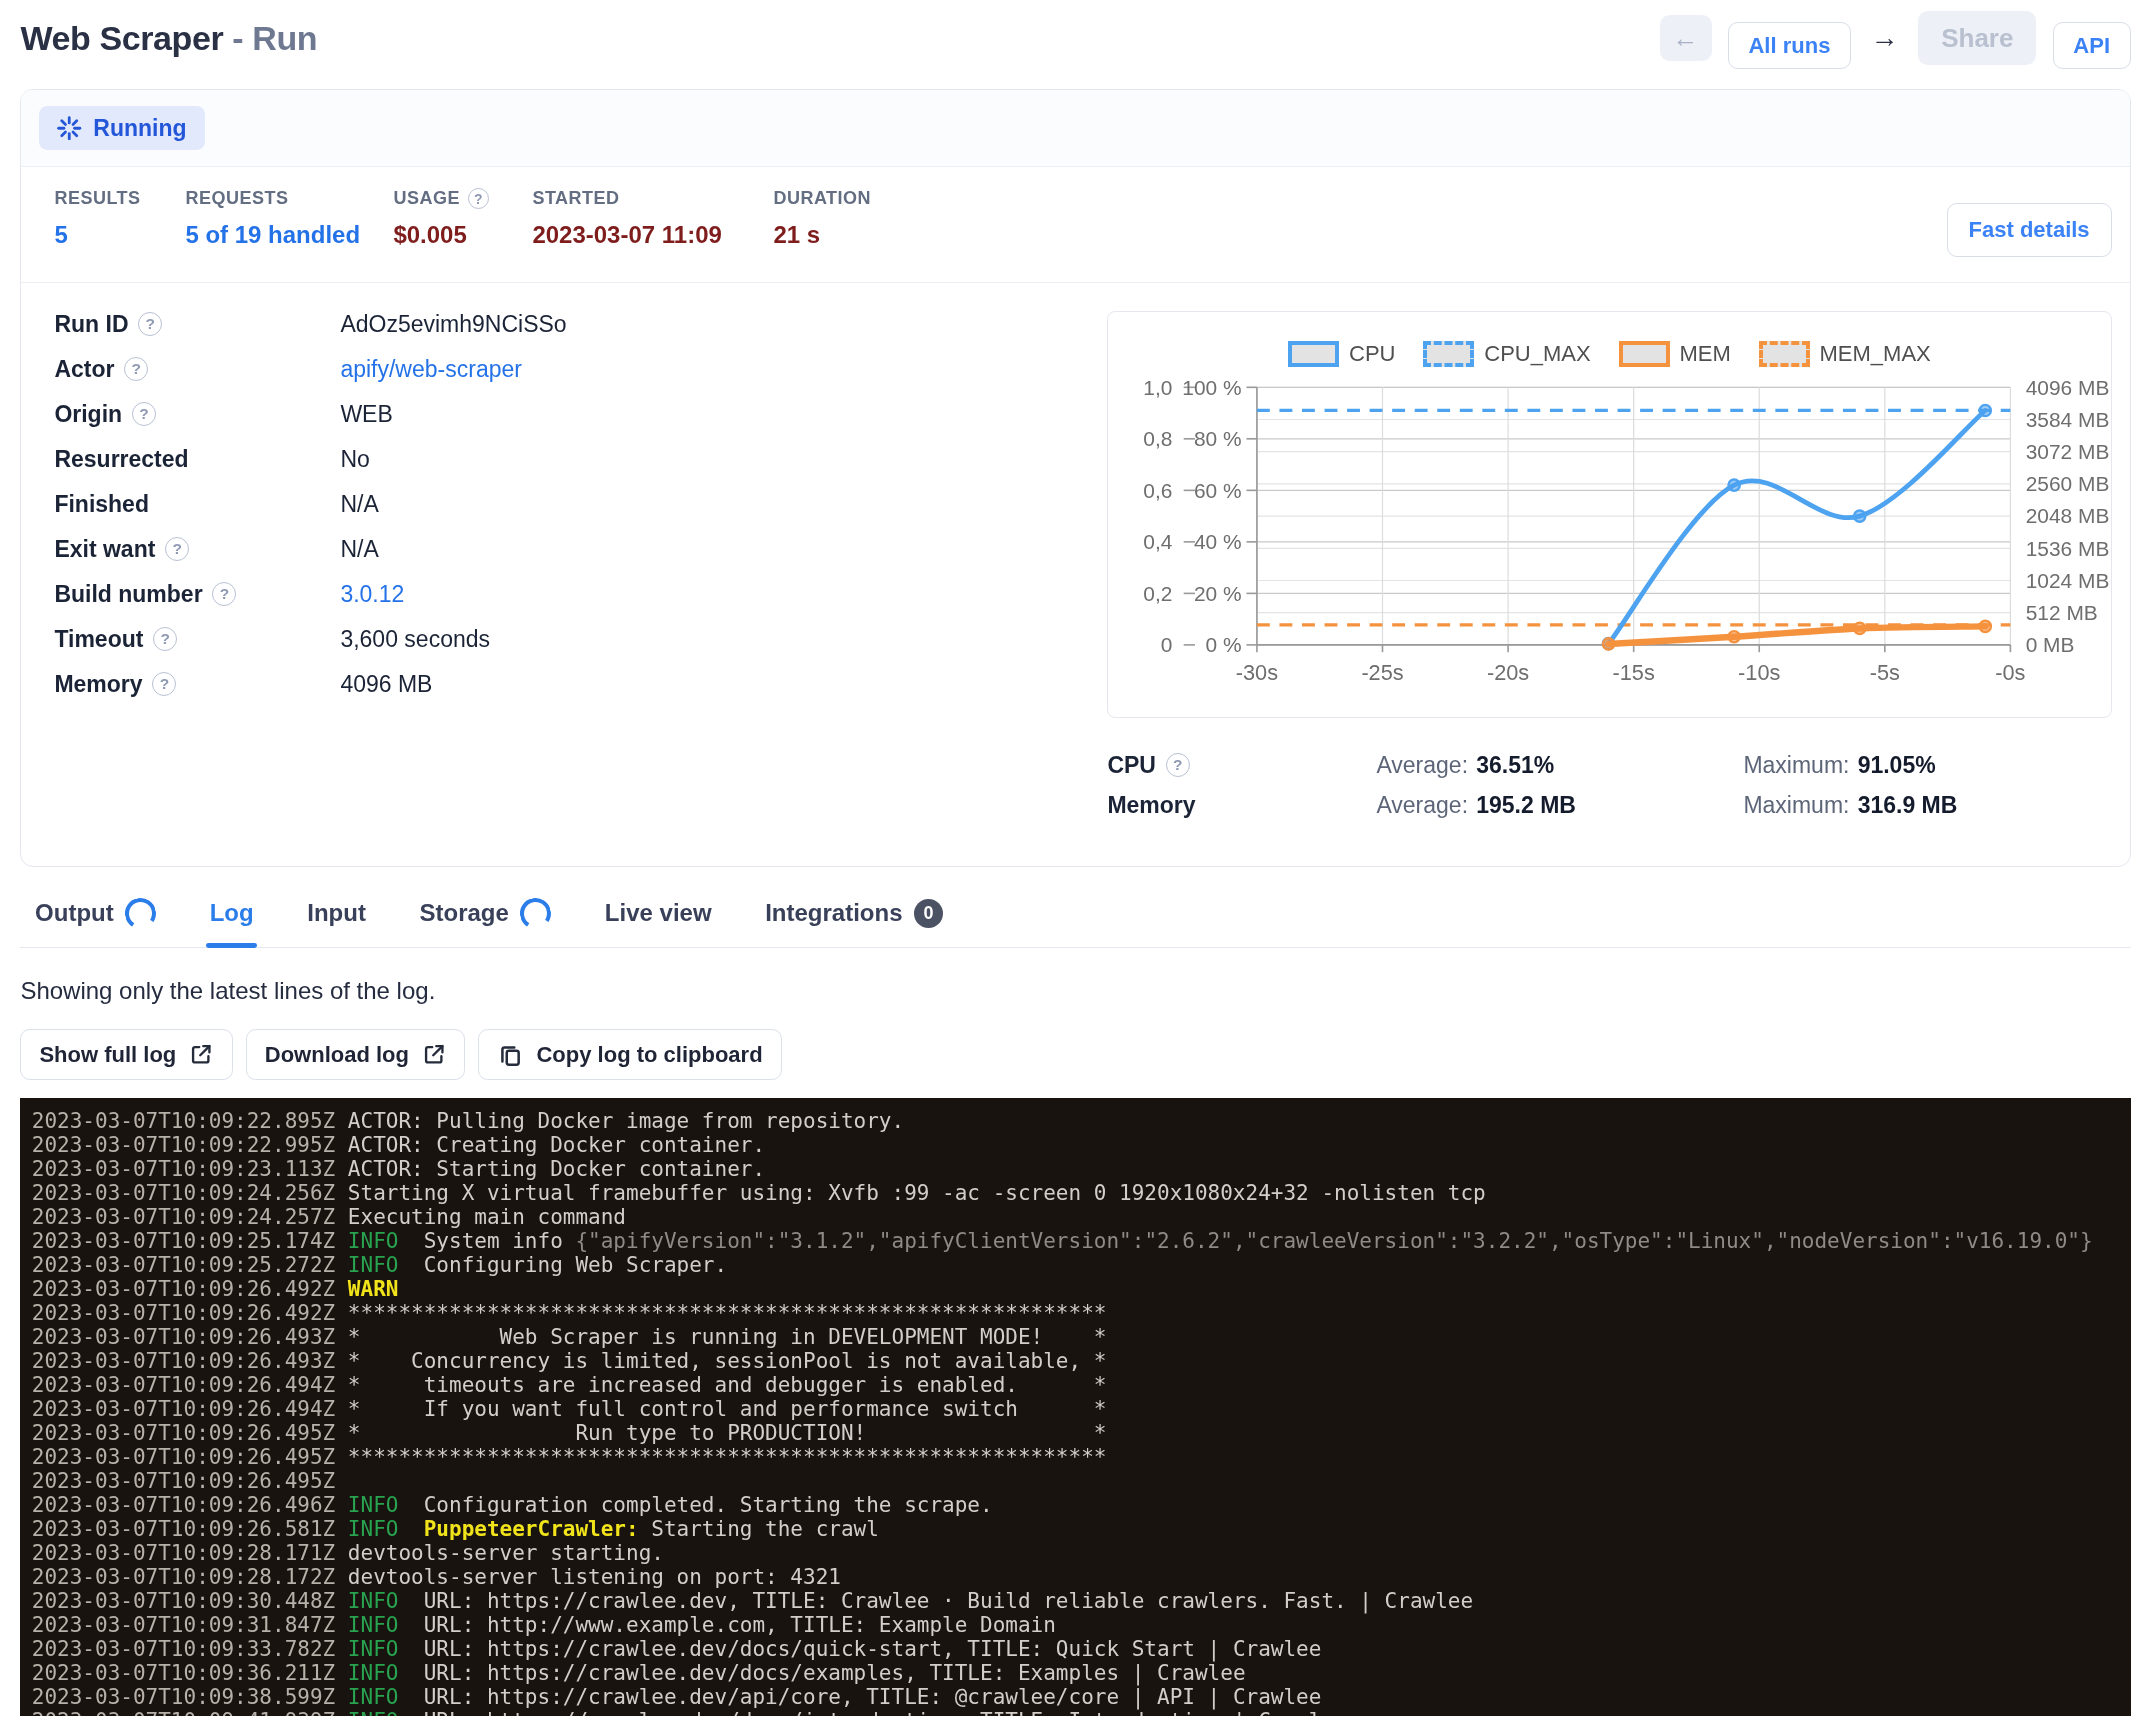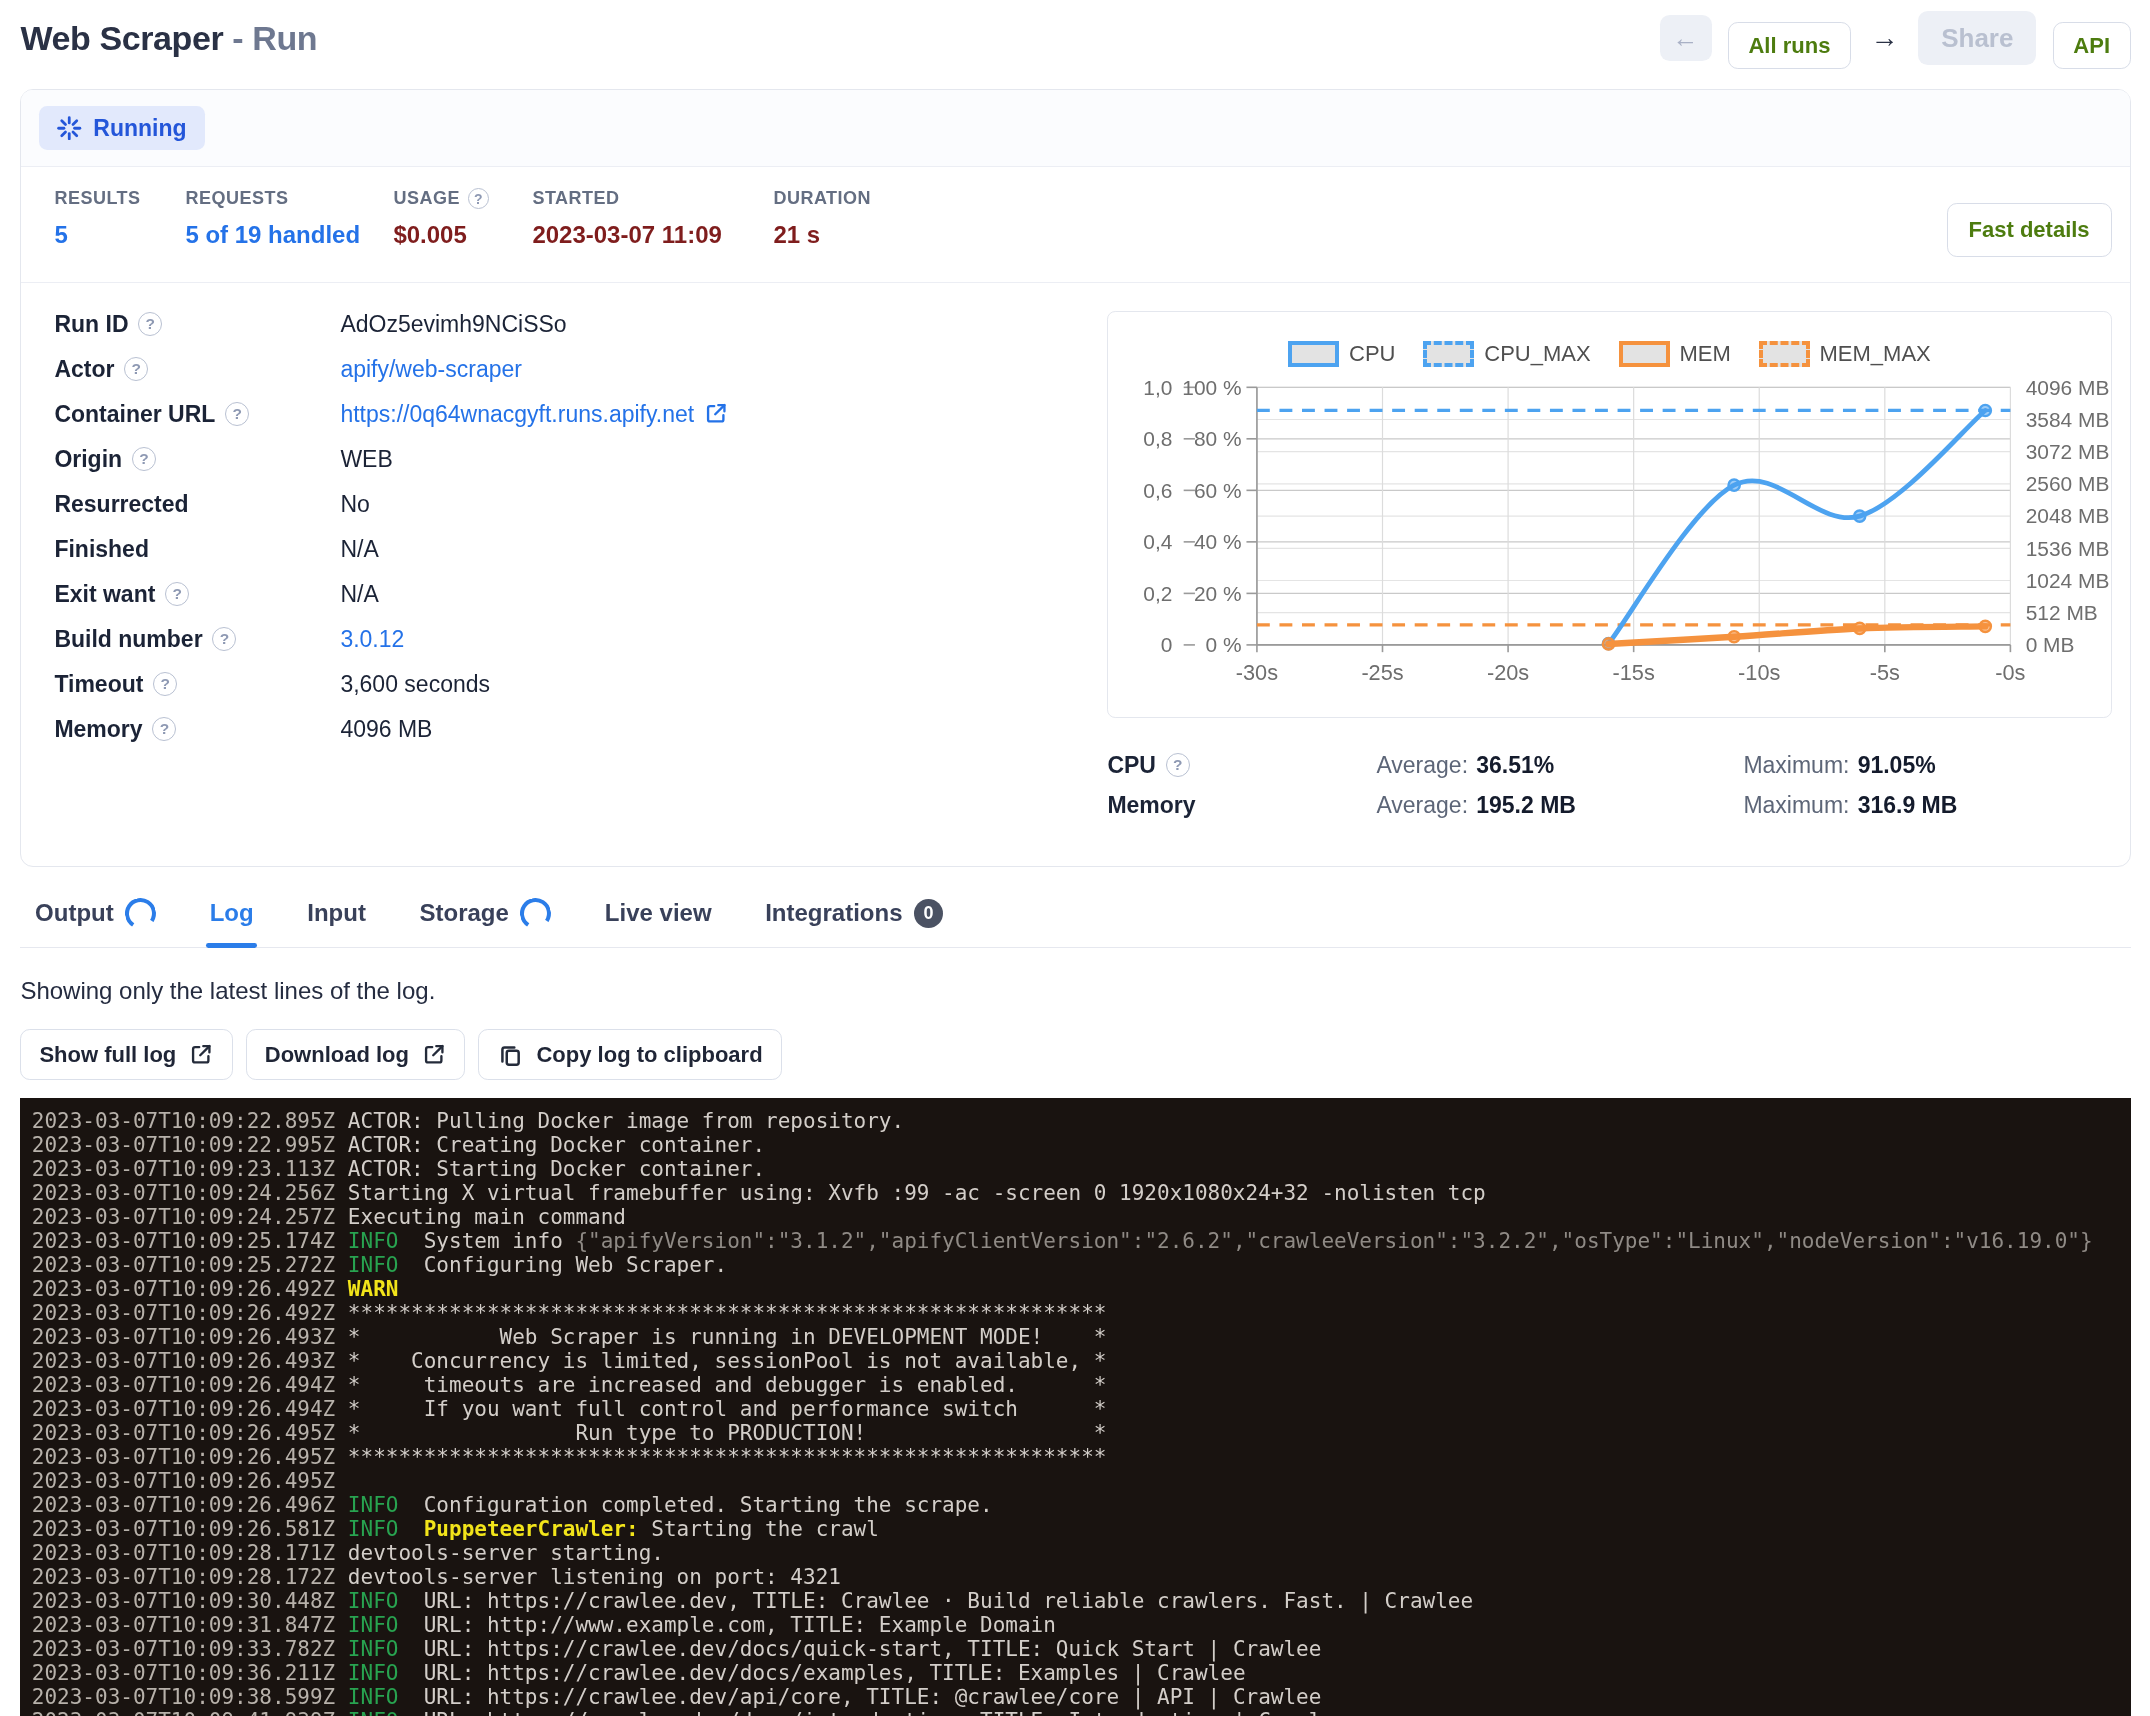--- a/index.html
+++ b/index.html
@@ -8,21 +8,21 @@
 
   
   .topbar{display:flex;justify-content:space-between;align-items:center;height:60px;}
   .page-title{margin:0;font-size:34px;font-weight:800;color:#2a3145;letter-spacing:-0.4px;}
   .page-title .sub{color:#6e7890;}
   .top-actions{display:flex;align-items:center;gap:16.3px;}
   .icon-pill{width:52px;height:46px;background:#edf0f6;border:none;border-radius:9.8px;display:flex;align-items:center;justify-content:center;cursor:pointer;}
   .arrow-left-glyph::before{content:"\2190";font-size:26px;color:#a9b1c6;font-weight:700;}
   .arrow-right-glyph::before{content:"\2192";font-size:28px;color:#2a3145;font-weight:700;}
   .btn{font-family:inherit;cursor:pointer;}
-  .btn-outline{background:#fff;border:1.6px solid #d8dde8;border-radius:9.8px;padding:9.8px 19.6px;font-size:22px;font-weight:700;color:#4d7c0f;margin-top:15px;}
+  .btn-outline{background:#fff;border:1.6px solid #d8dde8;border-radius:9.8px;padding:9.8px 19.6px;font-size:22px;font-weight:700;color:#3b82f6;margin-top:15px;}
   .btn-plain{background:none;border:none;padding:0 3.3px;}
   .btn-disabled{background:#edf0f6;border:none;border-radius:9.8px;padding:11.4px 23px;font-size:26px;font-weight:700;color:#b9c0d0;}
 
   
   .run-card{margin-top:21px;border:1.6px solid #e4e7ee;border-radius:13px;background:#fff;}
   .status-row{padding:16.3px 18px;border-bottom:1.6px solid #eceef4;background:#fbfcfe;border-radius:11.4px 11.4px 0 0;}
   .status-badge{display:inline-flex;align-items:center;gap:11.4px;background:#e2e9fc;color:#2456d9;font-size:23px;font-weight:600;border-radius:8.2px;padding:8.2px 18px;}
 
   .stats-row{display:flex;align-items:flex-start;padding:21px 18px 24.5px 33px;border-bottom:1.6px solid #eceef4;}
   .stat{display:flex;flex-direction:column;gap:11.4px;}
@@ -160,34 +160,20 @@
               <span>AdOz5evimh9NCiSSo</span>
             </div>
           </div>
           <div class="kv-row">
             <div class="kv-label">
               <span>Actor</span>
               <span class="help"></span>
             </div>
             <div class="kv-value link">
               <span>apify/web-scraper</span>
-            </div>
-          </div>
-          <div class="kv-row">
-            <div class="kv-label">
-              <span>Container URL</span>
-              <span class="help"></span>
-            </div>
-            <div class="kv-value link">
-              <span>https://0q64wnacgyft.runs.apify.net</span>
-              <svg width="24.5" height="24.5" viewBox="0 0 24 24" fill="none" stroke="#2472e8" stroke-width="2.3" stroke-linecap="round" stroke-linejoin="round">
-                <path d="M10 5H6a2 2 0 0 0-2 2v11a2 2 0 0 0 2 2h11a2 2 0 0 0 2-2v-4"></path>
-                <path d="M14 4h6v6"></path>
-                <path d="M20 4l-9 9"></path>
-              </svg>
             </div>
           </div>
           <div class="kv-row">
             <div class="kv-label">
               <span>Origin</span>
               <span class="help"></span>
             </div>
             <div class="kv-value">
               <span>WEB</span>
             </div>

